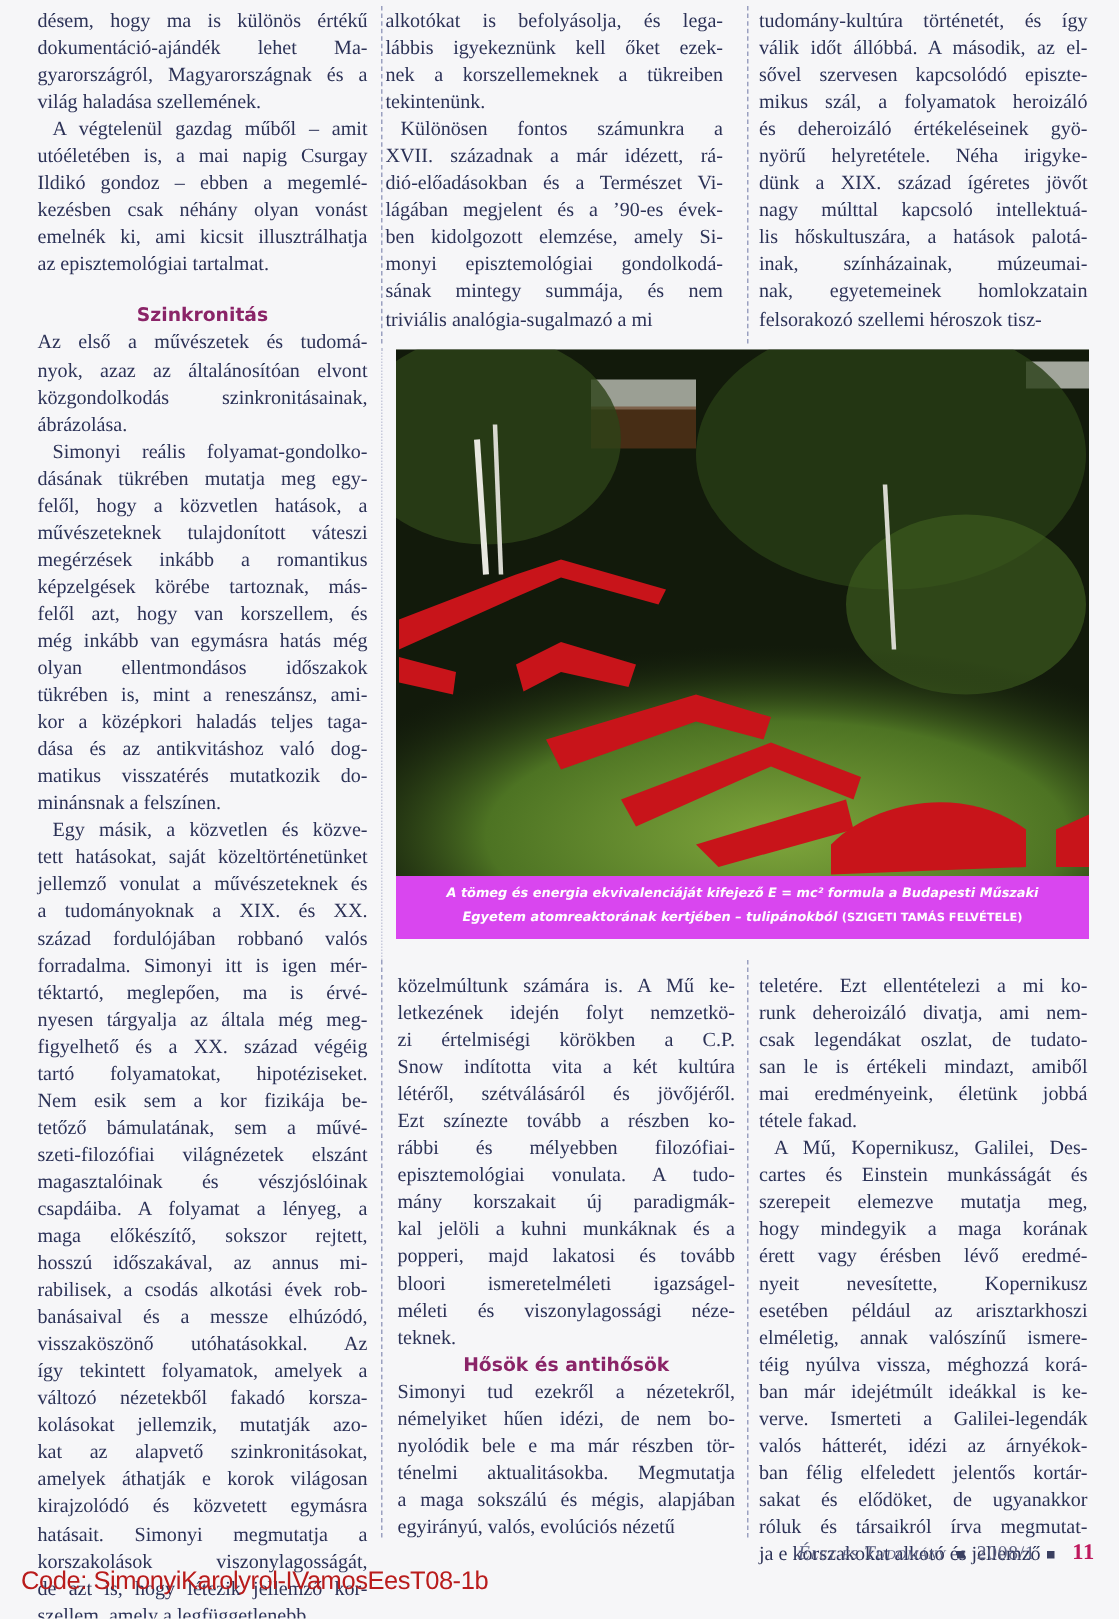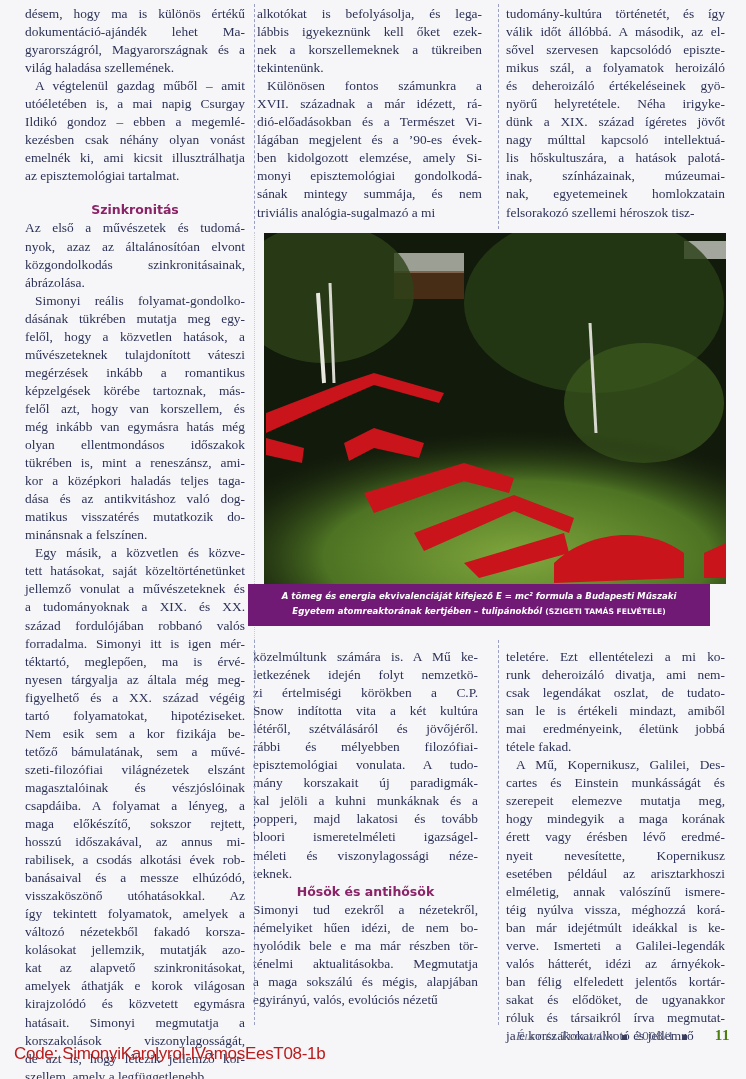--- a/index.html
+++ b/index.html
@@ -13,21 +13,21 @@
     position: absolute;
     font-size: 13.4px;
     line-height: 18.05px;
     text-align: justify;
     hyphens: none;
   }
   .col p { margin: 0; text-indent: 0; }
   .col1 { left: 25px; top: 5px; width: 220px; }
   .col2a { left: 257px; top: 5px; width: 225px; }
   .col3a { left: 506px; top: 5px; width: 219px; }
-  .col2b { left: 253px; top: 648px; width: 225px; }
+  .col2b { left: 265px; top: 648px; width: 225px; }
   .col3b { left: 506px; top: 648px; width: 219px; }
   .line { display: block; white-space: nowrap; text-align-last: justify; text-align: justify; }
   .line.last { text-align-last: left; }
   .indent-line { padding-left: 10px; }
   .heading {
     font-family: "DejaVu Sans", "Liberation Sans", sans-serif;
     font-weight: bold;
     font-size: 12.5px;
     color: #8a2468;
     text-align: center;
@@ -37,41 +37,41 @@
   .rule {
     position: absolute; width: 0; border-left: 1px dashed #9aa0c0;
   }
   .photo {
     position: absolute; left: 264px; top: 233px; width: 462px; height: 351px;
     overflow: hidden;
     background: linear-gradient(180deg, #1f2a14 0%, #0e1309 30%, #1a2410 55%, #45641f 75%, #6f9434 100%);
   }
   .photo svg { position: absolute; left: 0; top: 0; width: 100%; height: 100%; }
   .caption {
-    position: absolute; left: 248px; top: 584px; width: 462px; height: 42px;
-    background: #701a75;
+    position: absolute; left: 264px; top: 584px; width: 462px; height: 42px;
+    background: #d946ef;
     color: #ffffff;
     font-family: "DejaVu Sans", "Liberation Sans", sans-serif;
     font-weight: bold; font-style: italic;
     font-size: 8.6px; line-height: 15px;
     text-align: center; padding-top: 5px; box-sizing: border-box;
   }
   .caption .credit { font-style: normal; font-size: 7.6px; }
   .footer-code {
     position: absolute; left: 14px; top: 1044px;
     font-family: "Liberation Sans", "DejaVu Sans", sans-serif;
     font-size: 17px; color: #b91c1c; letter-spacing: -0.3px;
   }
   .footer-journal {
     position: absolute; right: 16px; top: 1027px;
     font-family: "Liberation Serif", serif;
     font-size: 13px; color: #5a6080; letter-spacing: 0.5px;
   }
   .footer-journal .sc { font-variant: small-caps; font-style: italic; padding-left: 44px; }
-  .footer-journal .pg { font-weight: bold; color: #4d7c0f; font-size: 15px; margin-left: 20px; text-align: right; }
+  .footer-journal .pg { font-weight: bold; color: #be185d; font-size: 15px; margin-left: 4px; text-align: right; }
   .bullet { display: inline-block; width: 5px; height: 5px; background: #3a3f60; vertical-align: middle; margin: 0 4px; }
   .speck { position: absolute; left: 40px; top: 12px; width: 4px; height: 2px; background: #c8c8d0; }
 </style>
 </head>
 <body>
 
 <div class="speck"></div>
 
 <div class="col col1">
     <p>
@@ -178,20 +178,21 @@
       <span class="line last">felsorakozó szellemi héroszok tisz-</span>
     </p>
   </div>
 <div class="col col2b">
     <p>
       <span class="line">közelmúltunk számára is. A Mű ke-</span>
       <span class="line">letkezének idején folyt nemzetkö-</span>
       <span class="line">zi értelmiségi körökben a C.P.</span>
       <span class="line">Snow indította vita a két kultúra</span>
       <span class="line">létéről, szétválásáról és jövőjéről.</span>
+      <span class="line">Ezt színezte tovább a részben ko-</span>
       <span class="line">rábbi és mélyebben filozófiai-</span>
       <span class="line">episztemológiai vonulata. A tudo-</span>
       <span class="line">mány korszakait új paradigmák-</span>
       <span class="line">kal jelöli a kuhni munkáknak és a</span>
       <span class="line">popperi, majd lakatosi és tovább</span>
       <span class="line">bloori ismeretelméleti igazságel-</span>
       <span class="line">méleti és viszonylagossági néze-</span>
       <span class="line last">teknek.</span>
     </p>
     <span class="heading" style="">Hősök és antihősök</span>

